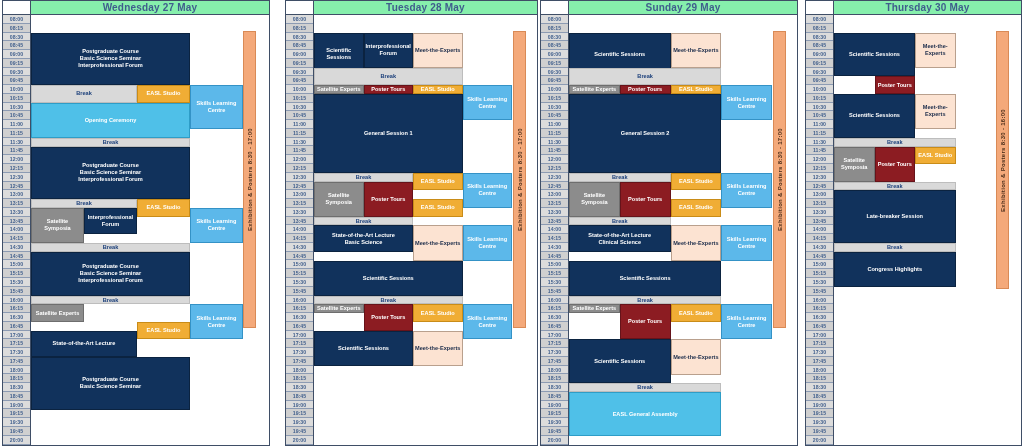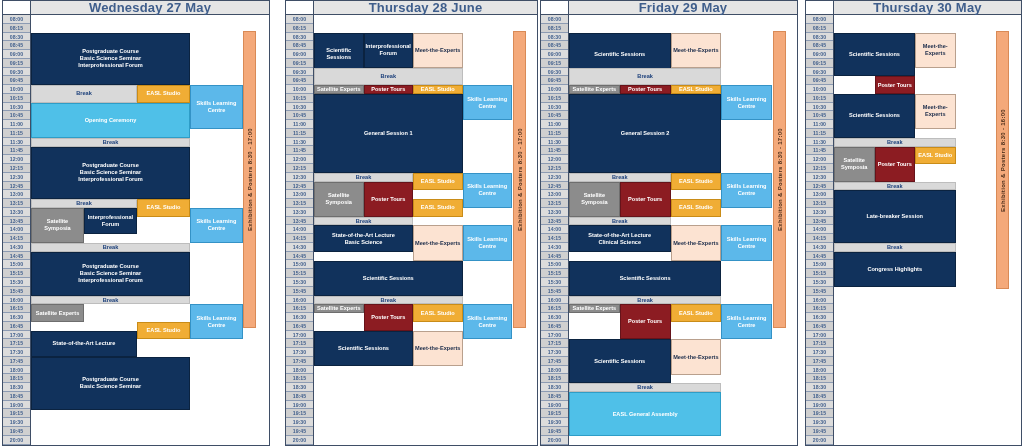--- a/index.html
+++ b/index.html
@@ -19,24 +19,24 @@
     position: absolute;
     top: 0;
     height: 446px;
     border: 1px solid #3f4e66;
     background: #ffffff;
   }
   .day-header {
     position: absolute;
     left: 0; top: 0;
     height: 14px;
-    background: #e5e5e5;
+    background: #86efac;
     border-bottom: 1px solid #3f4e66;
     color: #3f5e8c;
-    font-size: 13px;
+    font-size: 10px;
     font-weight: bold;
     display: flex;
     align-items: center;
     justify-content: center;
     letter-spacing: .2px;
   }
   .hdr-corner {
     position: absolute;
     left: 0; top: 0;
     height: 14px;
@@ -229,21 +229,21 @@
         <div class="ev c-navy" style="top: 342.03px; height: 52.62px; left: 0px; width: 159px;">
           <span>Postgraduate Course<br>Basic Science Seminar</span>
         </div>
       </div>
       <div class="expo-bar" style="left: 240px; top: 30px; width: 13px; height: 297px;">
         <span class="vtext">Exhibition &amp; Posters 8:30 - 17:00</span>
       </div>
     </div>
     <div class="day-panel" style="left: 285px; width: 253px;">
       <div class="hdr-corner" style="width: 28px;"></div>
-      <div class="day-header" style="left: 28px; width: 223px;">Thursday 28 June</div>
+      <div class="day-header" style="left: 28px; width: 223px;">Tuesday 28 May</div>
       <div class="time-col">
         <div class="time-cell" style="height: 8.77px; line-height: 8.77px;">08:00</div>
         <div class="time-cell alt" style="height: 8.77px; line-height: 8.77px;">08:15</div>
         <div class="time-cell" style="height: 8.77px; line-height: 8.77px;">08:30</div>
         <div class="time-cell alt" style="height: 8.77px; line-height: 8.77px;">08:45</div>
         <div class="time-cell" style="height: 8.77px; line-height: 8.77px;">09:00</div>
         <div class="time-cell alt" style="height: 8.77px; line-height: 8.77px;">09:15</div>
         <div class="time-cell" style="height: 8.77px; line-height: 8.77px;">09:30</div>
         <div class="time-cell alt" style="height: 8.77px; line-height: 8.77px;">09:45</div>
         <div class="time-cell" style="height: 8.77px; line-height: 8.77px;">10:00</div>
@@ -370,21 +370,21 @@
         <div class="ev c-mte" style="top: 315.72px; height: 35.08px; left: 99px; width: 49.5px;">
           <span>Meet-the-Experts</span>
         </div>
       </div>
       <div class="expo-bar" style="left: 227px; top: 30px; width: 13px; height: 297px;">
         <span class="vtext">Exhibition &amp; Posters 8:30 - 17:00</span>
       </div>
     </div>
     <div class="day-panel" style="left: 540px; width: 258px;">
       <div class="hdr-corner" style="width: 28px;"></div>
-      <div class="day-header" style="left: 28px; width: 228px;">Friday 29 May</div>
+      <div class="day-header" style="left: 28px; width: 228px;">Sunday 29 May</div>
       <div class="time-col">
         <div class="time-cell" style="height: 8.77px; line-height: 8.77px;">08:00</div>
         <div class="time-cell alt" style="height: 8.77px; line-height: 8.77px;">08:15</div>
         <div class="time-cell" style="height: 8.77px; line-height: 8.77px;">08:30</div>
         <div class="time-cell alt" style="height: 8.77px; line-height: 8.77px;">08:45</div>
         <div class="time-cell" style="height: 8.77px; line-height: 8.77px;">09:00</div>
         <div class="time-cell alt" style="height: 8.77px; line-height: 8.77px;">09:15</div>
         <div class="time-cell" style="height: 8.77px; line-height: 8.77px;">09:30</div>
         <div class="time-cell alt" style="height: 8.77px; line-height: 8.77px;">09:45</div>
         <div class="time-cell" style="height: 8.77px; line-height: 8.77px;">10:00</div>

